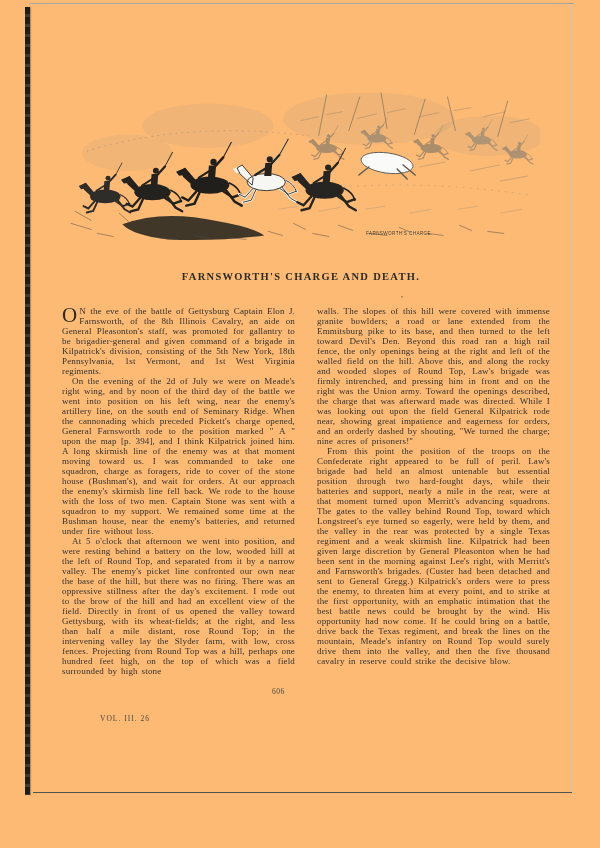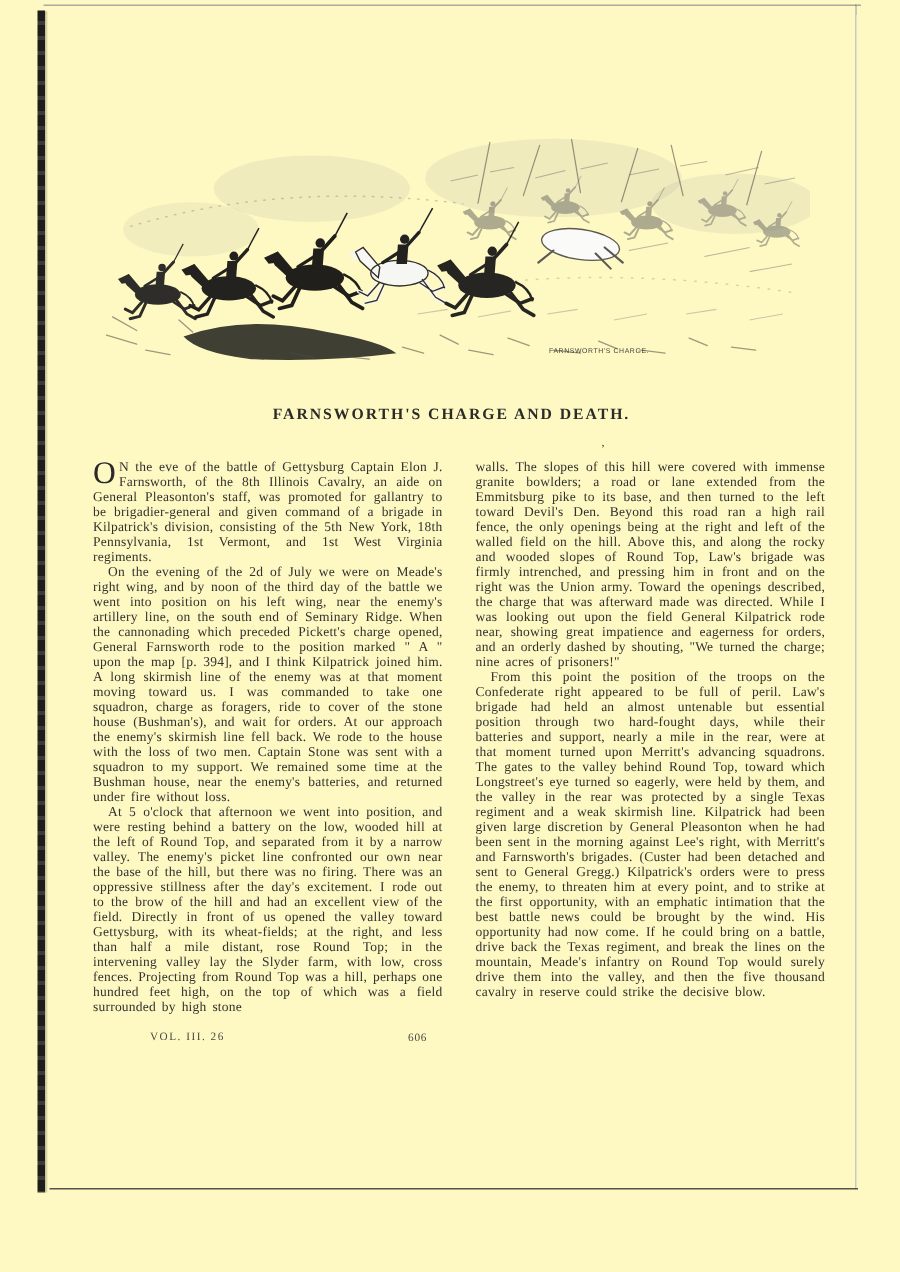--- a/index.html
+++ b/index.html
@@ -1,17 +1,17 @@
 <!DOCTYPE html>
 <html lang="en"><head>
 <meta charset="utf-8">
 <style>
   html,body{margin:0;padding:0;}
   body{width:600px;height:848px;background:#ffffff;font-family:"Liberation Serif","DejaVu Serif",serif;}
-  .page{position:relative;width:600px;height:848px;background:#fef9c3;overflow:hidden;}
+  .page{position:relative;width:600px;height:848px;background:#fdba74;overflow:hidden;}
   
   .spine{position:absolute;left:25px;top:7px;width:5px;height:788px;
          background:repeating-linear-gradient(to bottom,#1d1d1b 0 7px,#3c3a36 7px 10px);
          box-shadow:1px 0 1px rgba(0,0,0,.25);}
   .edge-top{position:absolute;left:29px;top:3px;width:545px;height:1px;background:#a9a9a2;}
   .edge-top-tick{position:absolute;left:570px;top:3px;width:1px;height:7px;background:#8f8f89;}
   .edge-right{position:absolute;left:570px;top:4px;width:1px;height:789px;background:#c9c9c2;}
   .edge-bottom{position:absolute;left:33px;top:792px;width:539px;height:1px;background:#55534e;}
   
   .illus{position:absolute;left:67px;top:90px;width:473px;height:152px;}
@@ -25,21 +25,21 @@
   .byline-artifact{position:absolute;left:401px;top:290px;font-size:8px;color:#3c3b37;}
   
   .col{position:absolute;top:306px;width:233px;font-size:9px;line-height:10px;
        text-align:justify;color:#33322e;letter-spacing:.15px;word-spacing:1.5px;}
   .col-left{left:62px;}
   .col-right{left:317px;}
   .col p{margin:0;}
   .col p.ind{text-indent:10px;}
   .dropcap{float:left;font-size:21px;line-height:17px;padding:1px 2px 0 0;color:#2c2b28;}
   
-  .foot-vol{position:absolute;left:100px;top:686px;font-size:7.5px;letter-spacing:1px;color:#4a4944;}
+  .foot-vol{position:absolute;left:100px;top:714px;font-size:7.5px;letter-spacing:1px;color:#4a4944;}
   .foot-page{position:absolute;left:272px;top:687px;font-size:7.5px;letter-spacing:.5px;color:#4a4944;}
 </style>
 </head>
 <body>
 
 <div class="page">
 
   <div class="spine"></div>
   <div class="edge-top"></div>
   <div class="edge-top-tick"></div>

